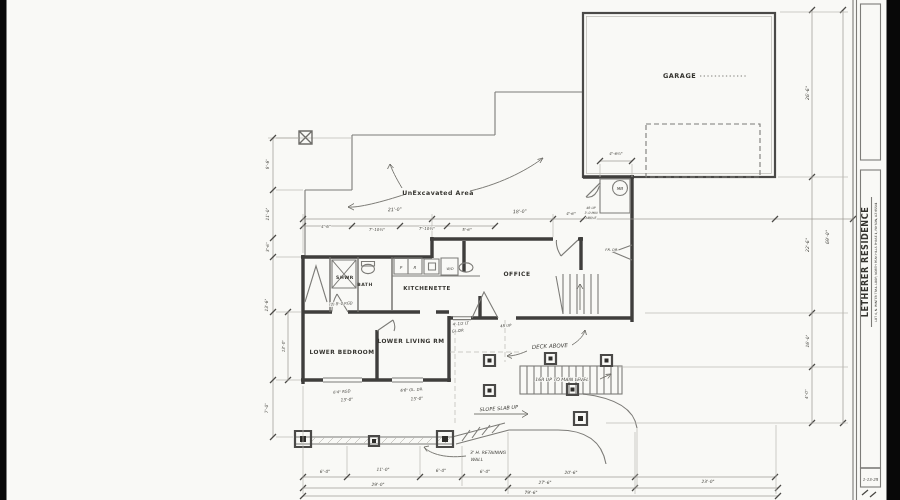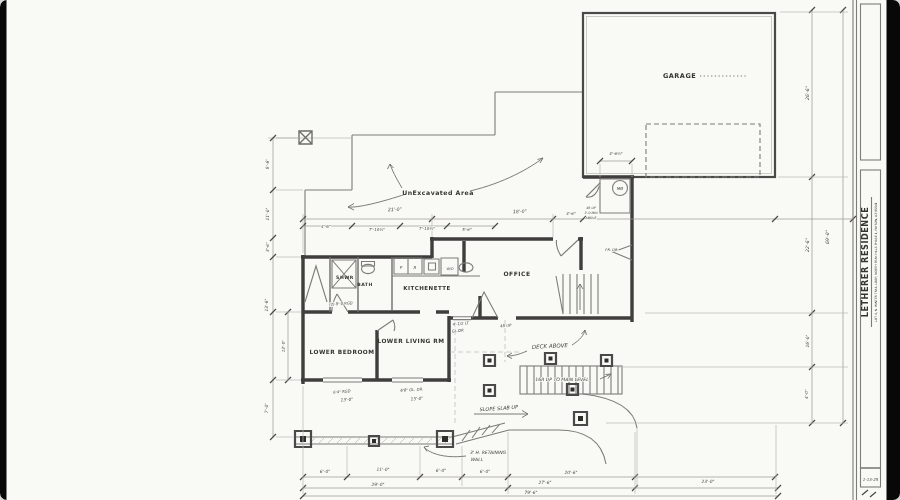--- a/index.html
+++ b/index.html
@@ -1,16 +1,16 @@
 <!DOCTYPE html>
 <html><head>
 <meta charset="utf-8">
 <style>
   html,body{margin:0;padding:0;background:#d8d8d4;}
-  #stage{position:relative;width:900px;height:500px;overflow:hidden;background:#f9f9f6;border-radius:7px;}
+  #stage{position:relative;width:900px;height:500px;overflow:hidden;background:#f9f9f6;}
   svg{display:block;}
   .w{stroke:#3f3e3c;stroke-width:3.4;fill:none;stroke-linecap:butt;}
   .w2{stroke:#4a4947;stroke-width:2.2;fill:none;}
   .t{stroke:#7d7c78;stroke-width:1.1;fill:none;}
   .t2{stroke:#6f6e6a;stroke-width:1.4;fill:none;}
   .x{stroke:#b9b8b2;stroke-width:0.7;fill:none;}
   .dl{stroke:#98978f;stroke-width:0.7;fill:none;}
   .tk{stroke:#4c4b47;stroke-width:1.3;fill:none;}
   .ld{stroke:#6e6d68;stroke-width:0.9;fill:none;}
   .dash{stroke-dasharray:5 3;}

